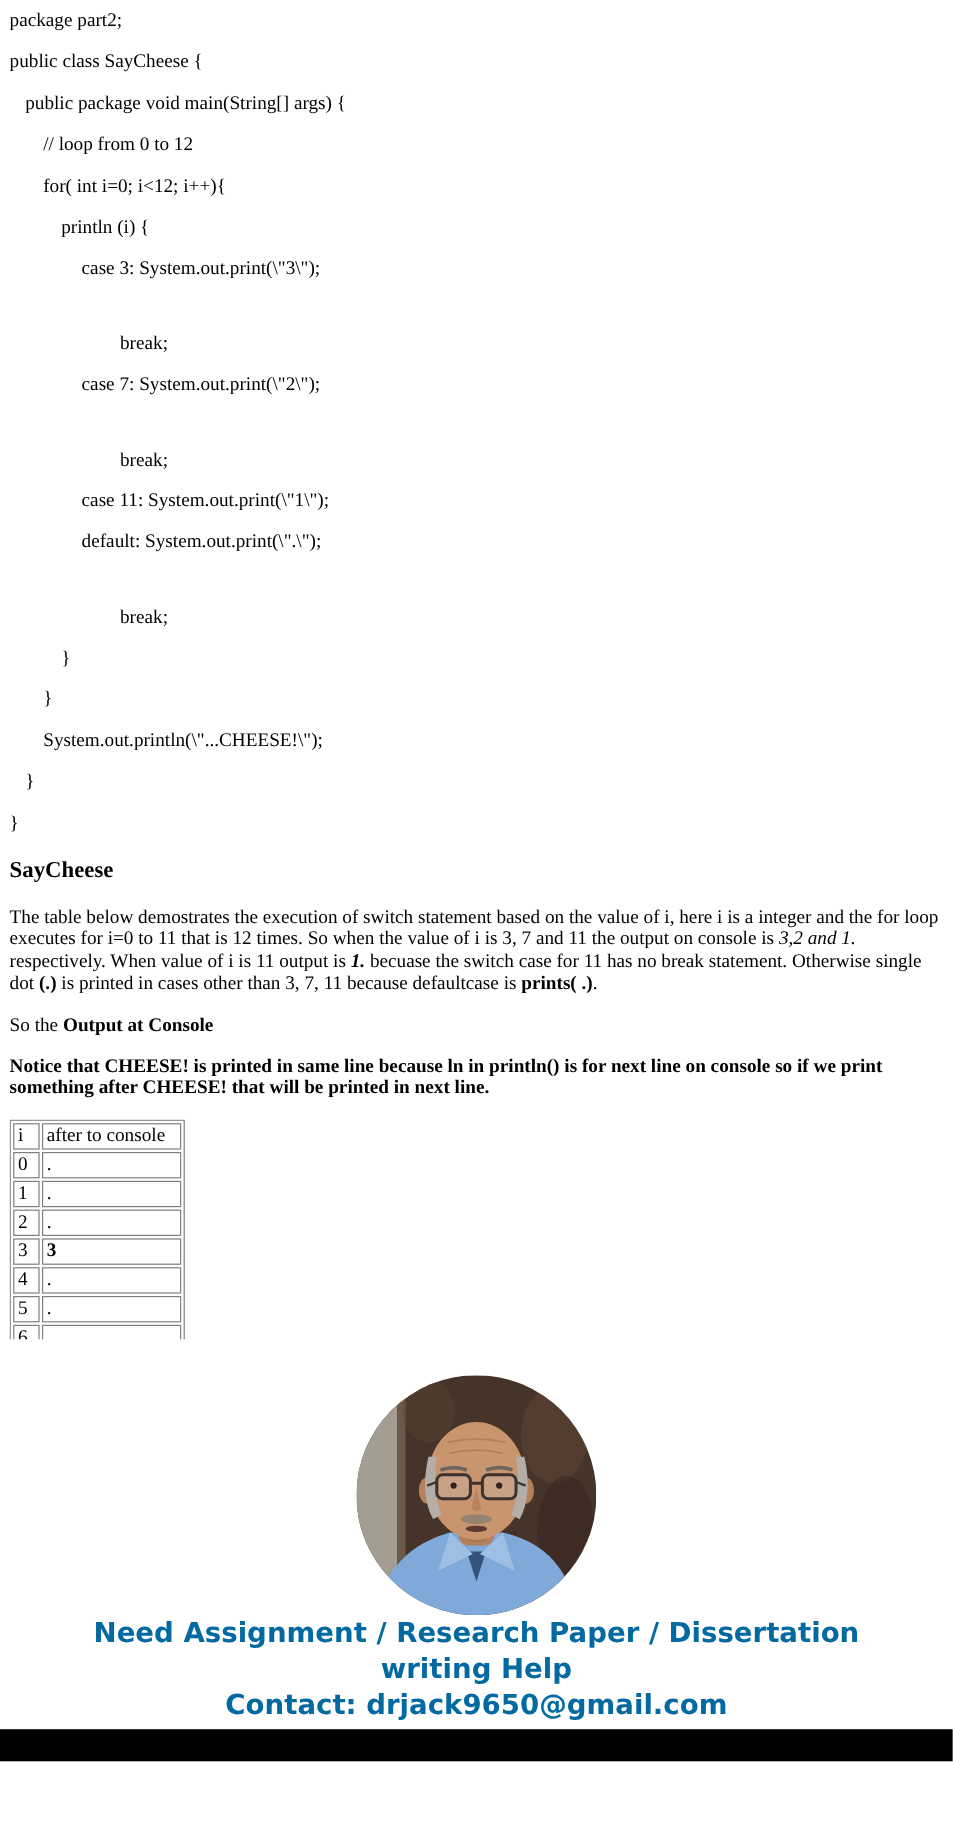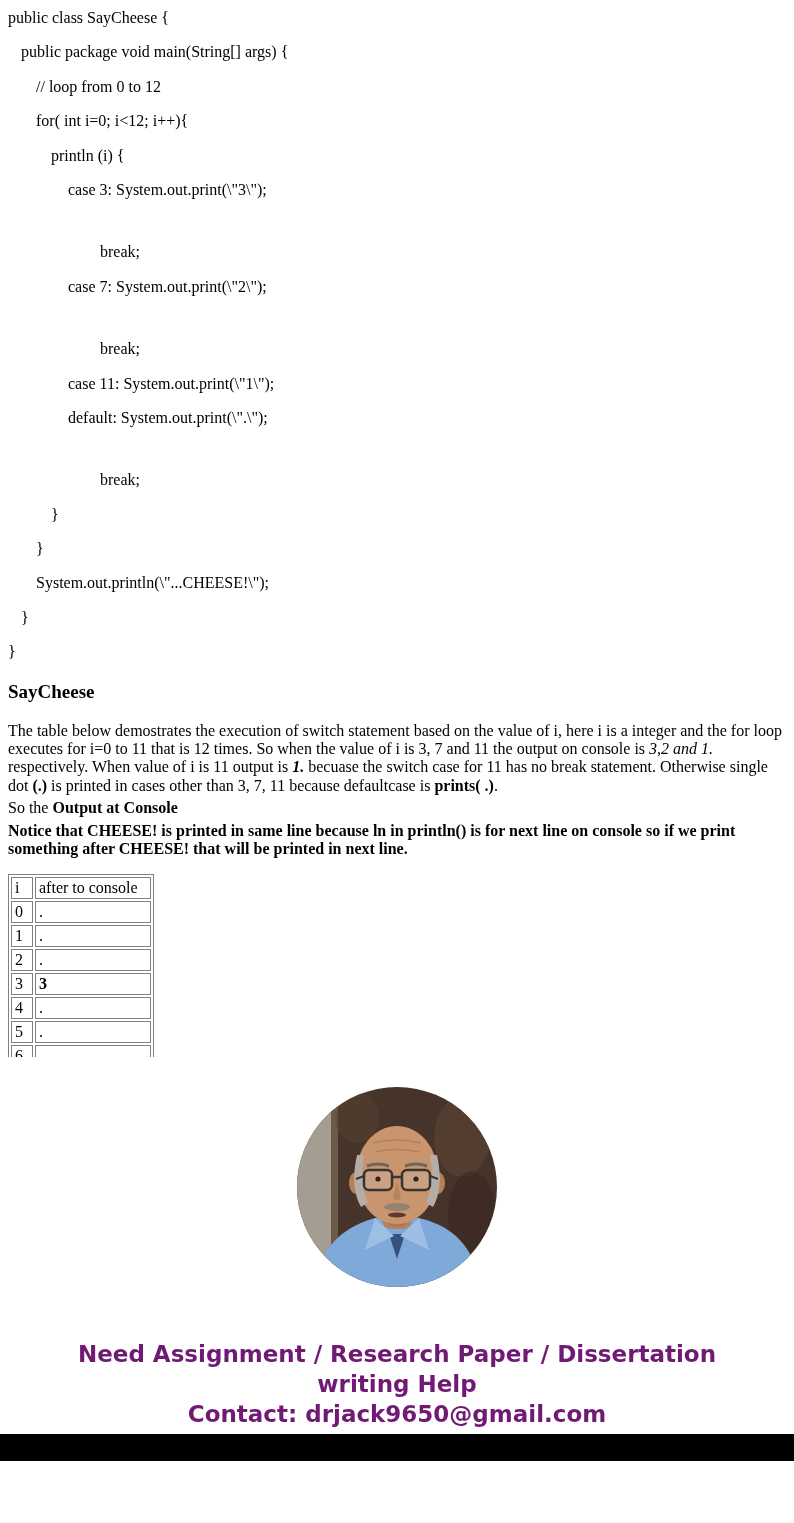--- a/index.html
+++ b/index.html
@@ -15,21 +15,21 @@
   .code-line { margin: 16px 0; line-height: 1.15; white-space: pre-wrap; }
   .code-line:first-child { margin-top: 0; }
   .indent-0 { padding-left: 0; }
   .indent-1 { padding-left: 13px; }
   .indent-2 { padding-left: 28px; }
   .indent-3 { padding-left: 43px; }
   .indent-4 { padding-left: 60px; }
   .indent-5 { padding-left: 92px; margin-top: 44px; }
 
   h3.solution-title { font-size: 19px; margin: 19px 0; font-weight: bold; }
-  p.para { margin: 4px 0; line-height: 1.15; }
+  p.para { margin: 16px 0; line-height: 1.15; }
   .b  { font-weight: bold; }
   .i  { font-style: italic; }
   .bi { font-weight: bold; font-style: italic; }
 
   
   .table-clip { height: 183px; overflow: hidden; margin-top: 16px; }
   table.out-table { border-collapse: separate; border-spacing: 2px; border: 1px solid #7f7f7f; }
   table.out-table th, table.out-table td {
     border: 1px solid #7f7f7f;
     font-weight: normal;
@@ -45,35 +45,35 @@
   
   .promo { margin: 30px 0 0 0; padding: 0; text-align: center; }
   .promo-photo {
     width: 200px; height: 200px;
     margin: 0 auto;
     border-radius: 50%;
     overflow: hidden;
   }
   .promo-photo svg { display: block; }
   .promo-text {
-    margin-top: 52px;
     font-family: "DejaVu Sans", sans-serif;
     font-weight: 700;
     font-size: 23px;
     line-height: 30px;
-    color: #701a75;
+    color: #0369a1;
   }
   .promo-bar { margin-top: 5px; height: 27px; background: #000000; width: 794px; }
 </style>
 </head>
 <body>
 
 <div class="content">
 
   <section>
+      <p class="code-line indent-0">package part2;</p>
       <p class="code-line indent-0">public class SayCheese {</p>
       <p class="code-line indent-1">public package void main(String[] args) {</p>
       <p class="code-line indent-2">// loop from 0 to 12</p>
       <p class="code-line indent-2">for( int i=0; i&lt;12; i++){</p>
       <p class="code-line indent-3">println (i) {</p>
       <p class="code-line indent-4">case 3: System.out.print(\"3\");</p>
       <p class="code-line indent-5">break;</p>
       <p class="code-line indent-4">case 7: System.out.print(\"2\");</p>
       <p class="code-line indent-5">break;</p>
       <p class="code-line indent-4">case 11: System.out.print(\"1\");</p>

